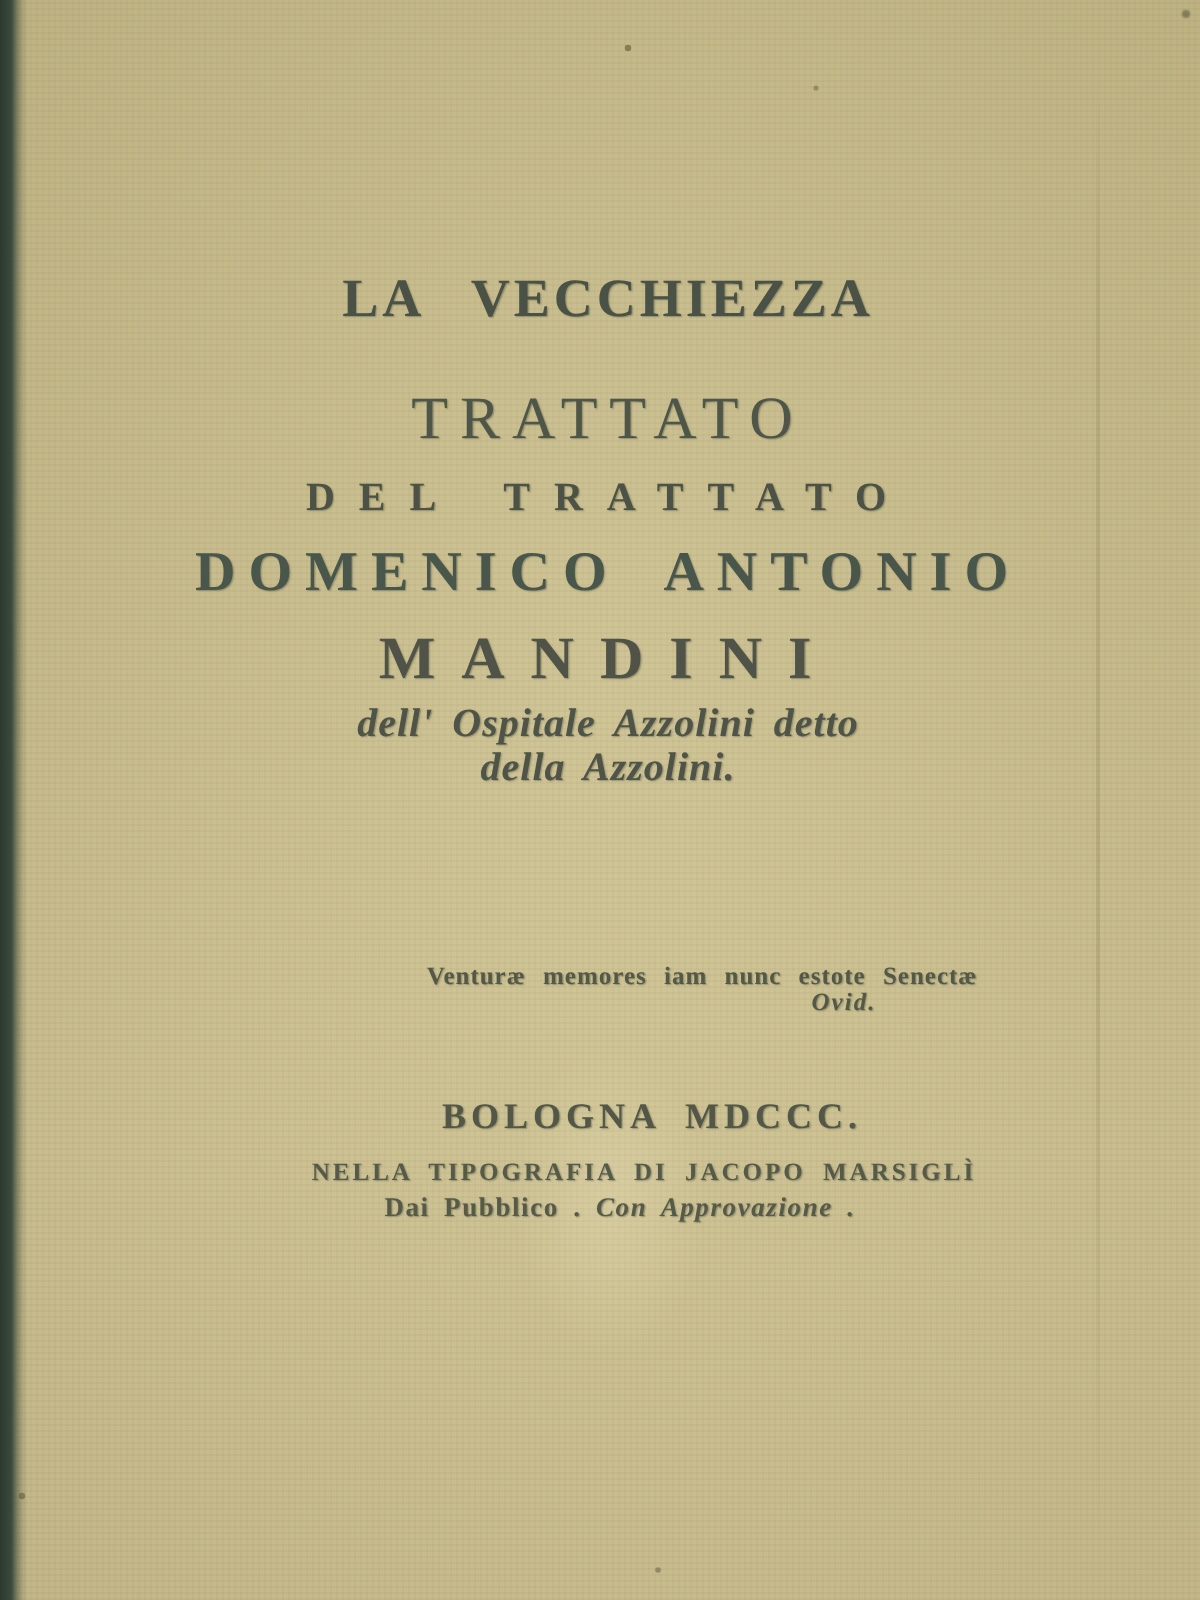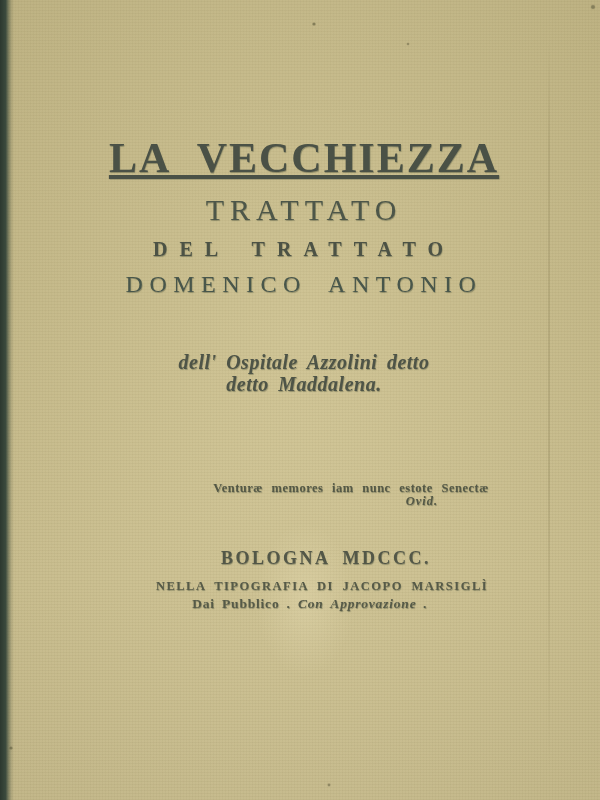--- a/index.html
+++ b/index.html
@@ -70,45 +70,44 @@
     left: 0;
     width: 100%;
     text-align: center;
     color: #4c5245;
     text-shadow: 0.6px 0.6px 0.8px rgba(96,100,74,0.55);
     white-space: nowrap;
   }
   .book-title {
     top: 134px;
     margin: 0;
-    font-size: 42px;
+    font-size: 27px;
     font-weight: 700;
     letter-spacing: 2px;
     word-spacing: 16px;
     color: #4a5146;
-    text-decoration: underline;
   }
   .book-subtitle {
     top: 193px;
     font-size: 30px;
     font-weight: 400;
     letter-spacing: 6px;
     color: #4d5649;
   }
   .author-intro {
     top: 238px;
     font-size: 20px;
     font-weight: 700;
     letter-spacing: 12px;
     word-spacing: 6px;
   }
   .author-names {
     top: 271px;
-    font-size: 24px;
-    font-weight: 400;
+    font-size: 28px;
+    font-weight: 700;
     letter-spacing: 6.5px;
     word-spacing: 10px;
     color: #48564b;
   }
   .author-surname {
     top: 313px;
     font-size: 30px;
     font-weight: 700;
     letter-spacing: 13px;
     color: #4f5348;
@@ -189,24 +188,25 @@
   <div class="title-page">
 
     <h1 class="line book-title">LA VECCHIEZZA</h1>
 
     <div class="line book-subtitle">TRATTATO</div>
 
     <div class="line author-intro">DEL TRATTATO</div>
 
     <div class="line author-names">DOMENICO ANTONIO</div>
 
+    <div class="line author-surname">MANDINI</div>
 
     <div class="credentials">
       <div>dell' Ospitale Azzolini detto</div>
-      <div>detto Maddalena.</div>
+      <div>della Azzolini.</div>
     </div>
 
     <div class="line epigraph-quote">Venturæ memores iam nunc estote Senectæ</div>
 
     <div class="line epigraph-attrib">Ovid.</div>
 
     <div class="line imprint-place">BOLOGNA MDCCC.</div>
 
     <div class="line imprint-printer">NELLA TIPOGRAFIA DI JACOPO MARSIGLÌ</div>
 

